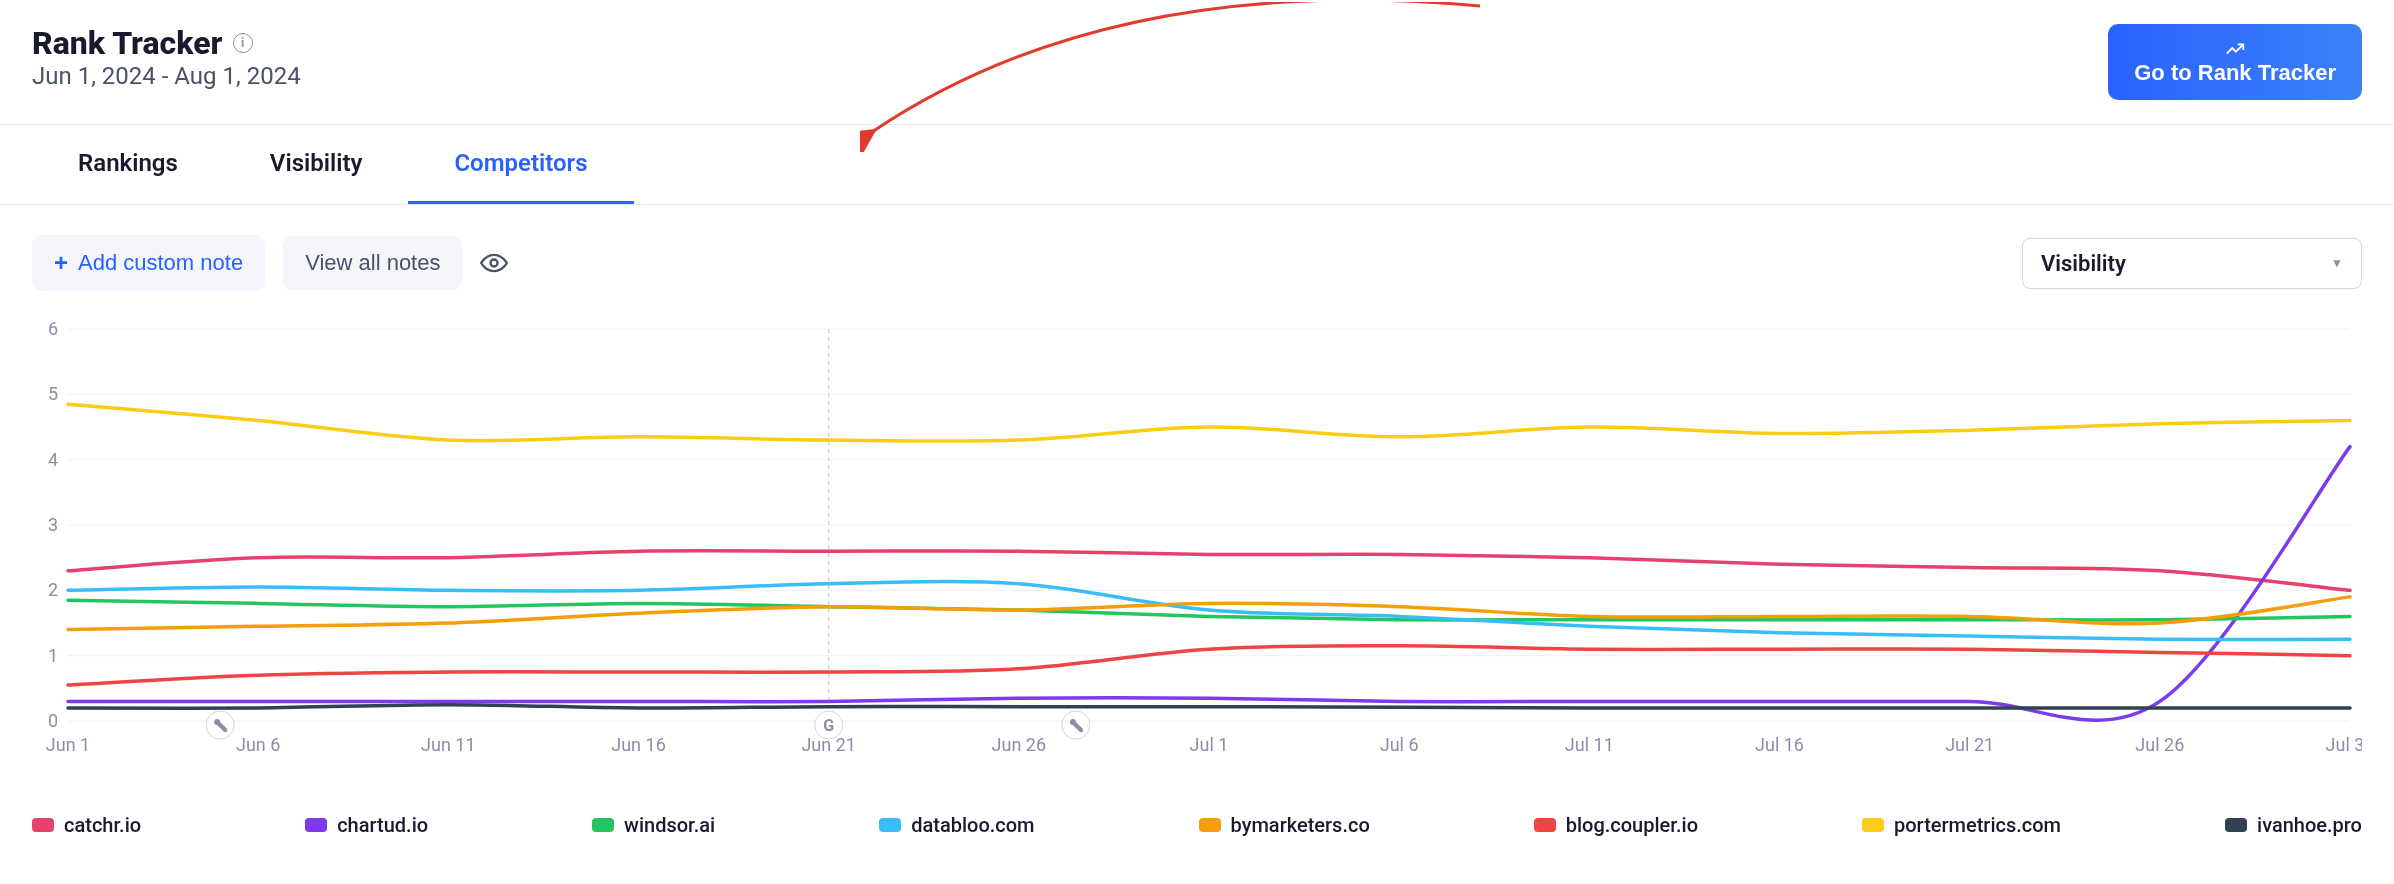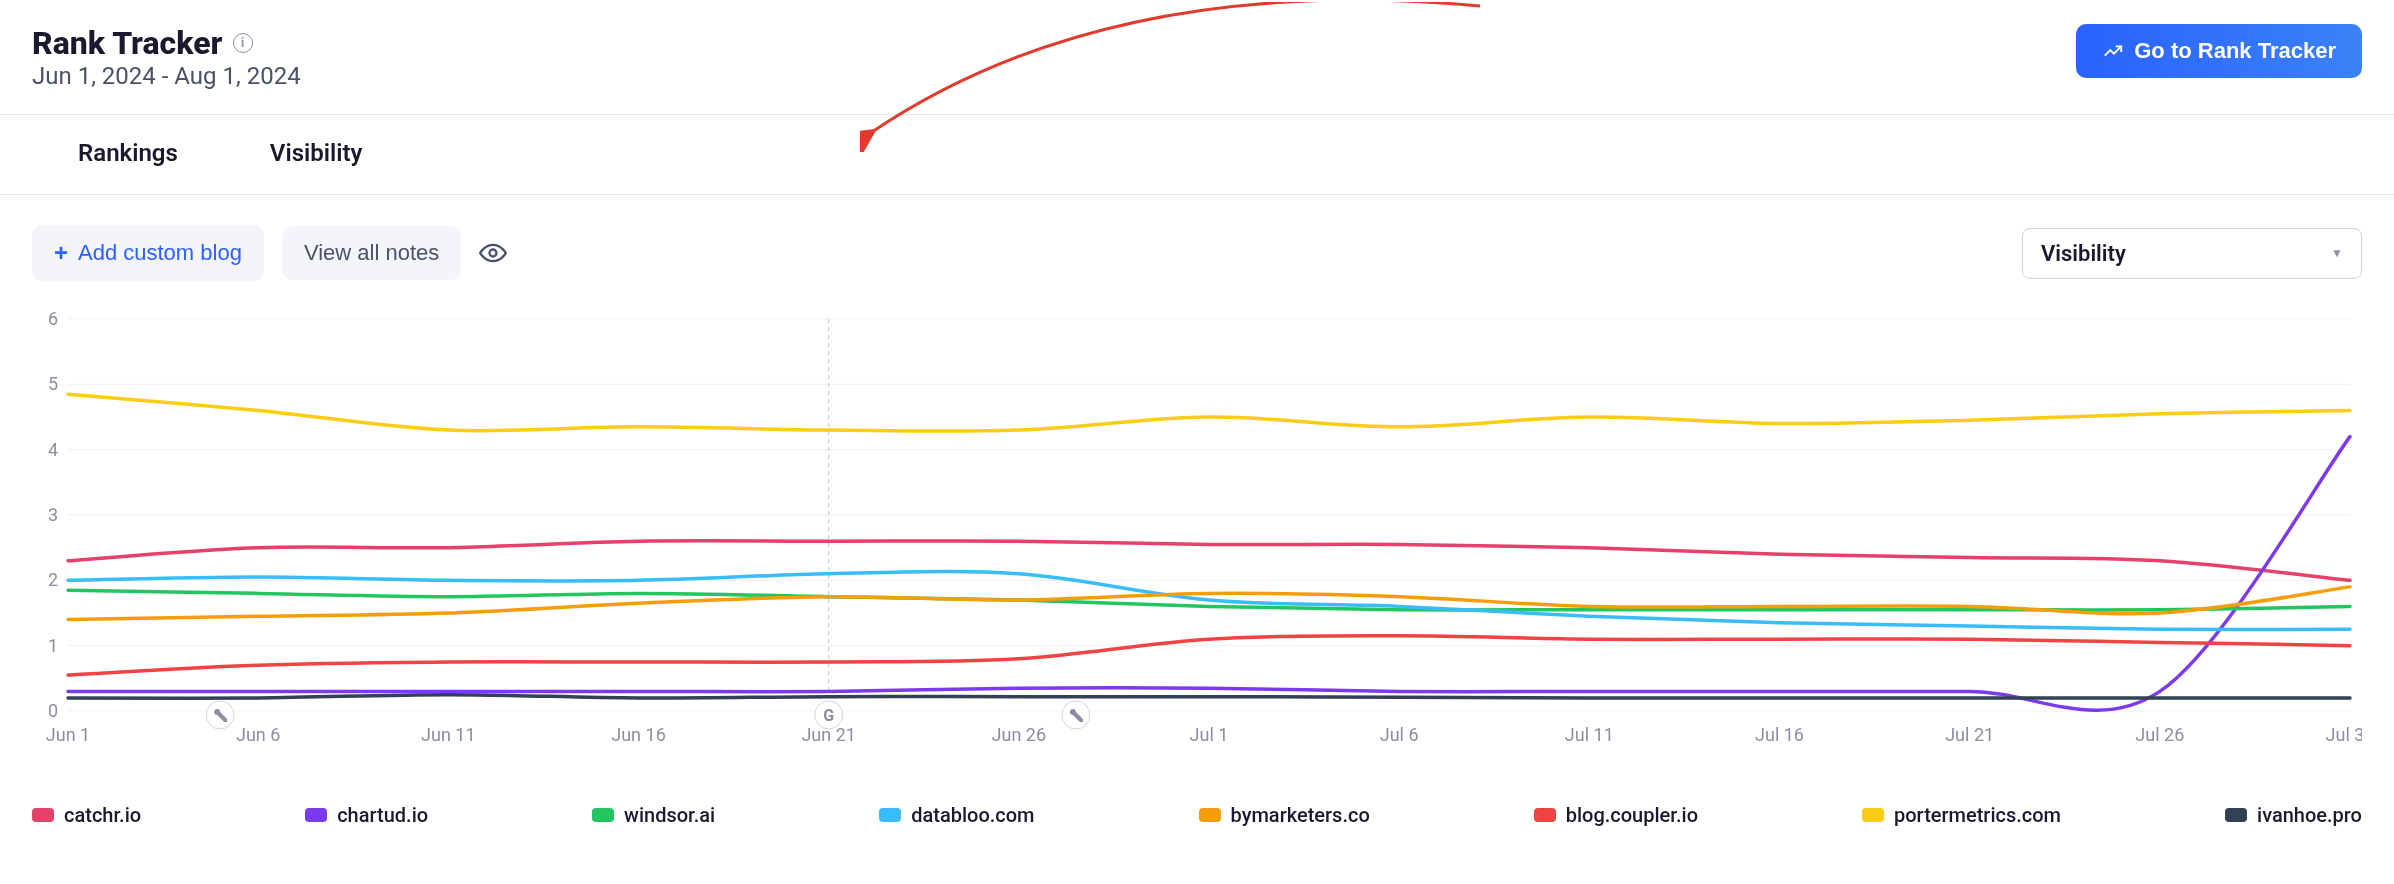--- a/index.html
+++ b/index.html
@@ -24,21 +24,21 @@
   .info-icon {
     width: 20px; height: 20px; border: 1.5px solid #8a8fa3; border-radius: 50%;
     display: inline-flex; align-items: center; justify-content: center;
     color: #8a8fa3; font-size: 12px; font-weight: 700;
   }
   .date-range { color: #4a5268; font-size: 24px; }
   .primary-btn {
     background: linear-gradient(90deg, #2962ff 0%, #3b82f6 100%);
     color: #fff; border: none; border-radius: 10px;
     padding: 14px 26px; font-size: 22px; font-weight: 600;
-    display: inline-flex; align-items: center; gap: 10px; cursor: pointer;
+    display: inline-flex; align-items: center; cursor: pointer; flex-direction: column;
   }
   .primary-btn svg { width: 22px; height: 22px; stroke: #fff; stroke-width: 2; fill: none; }
   .tabs-bar {
     border-top: 1px solid #e5e8f0;
     border-bottom: 1px solid #e5e8f0;
     padding: 0 32px; margin-top: 12px;
     display: flex; gap: 0;
   }
   .tab {
     padding: 24px 46px; font-size: 24px; font-weight: 600; color: #1a1a2e;
@@ -105,27 +105,28 @@
         <polyline points="3 17 9 11 13 15 21 7"></polyline>
         <polyline points="15 7 21 7 21 13"></polyline>
       </svg>
     <span>Go to Rank Tracker</span>
   </button>
 </div>
 
 <div class="tabs-bar">
   <div class="tab"><span>Rankings</span></div>
   <div class="tab"><span>Visibility</span></div>
+  <div class="tab active"><span>Competitors</span></div>
 </div>
 
 <div class="toolbar">
   <div class="toolbar-left">
     <button class="ghost-btn">
       <span class="plus">+</span>
-      <span>Add custom blog</span>
+      <span>Add custom note</span>
     </button>
     <button class="ghost-btn neutral">
       <span>View all notes</span>
     </button>
     <span class="eye-icon">
       <svg viewBox="0 0 24 24" width="28" height="28" fill="none" stroke="currentColor" stroke-width="2">
           <path d="M1 12s4-7 11-7 11 7 11 7-4 7-11 7S1 12 1 12z"></path>
           <circle cx="12" cy="12" r="3"></circle>
         </svg>
     </span>

